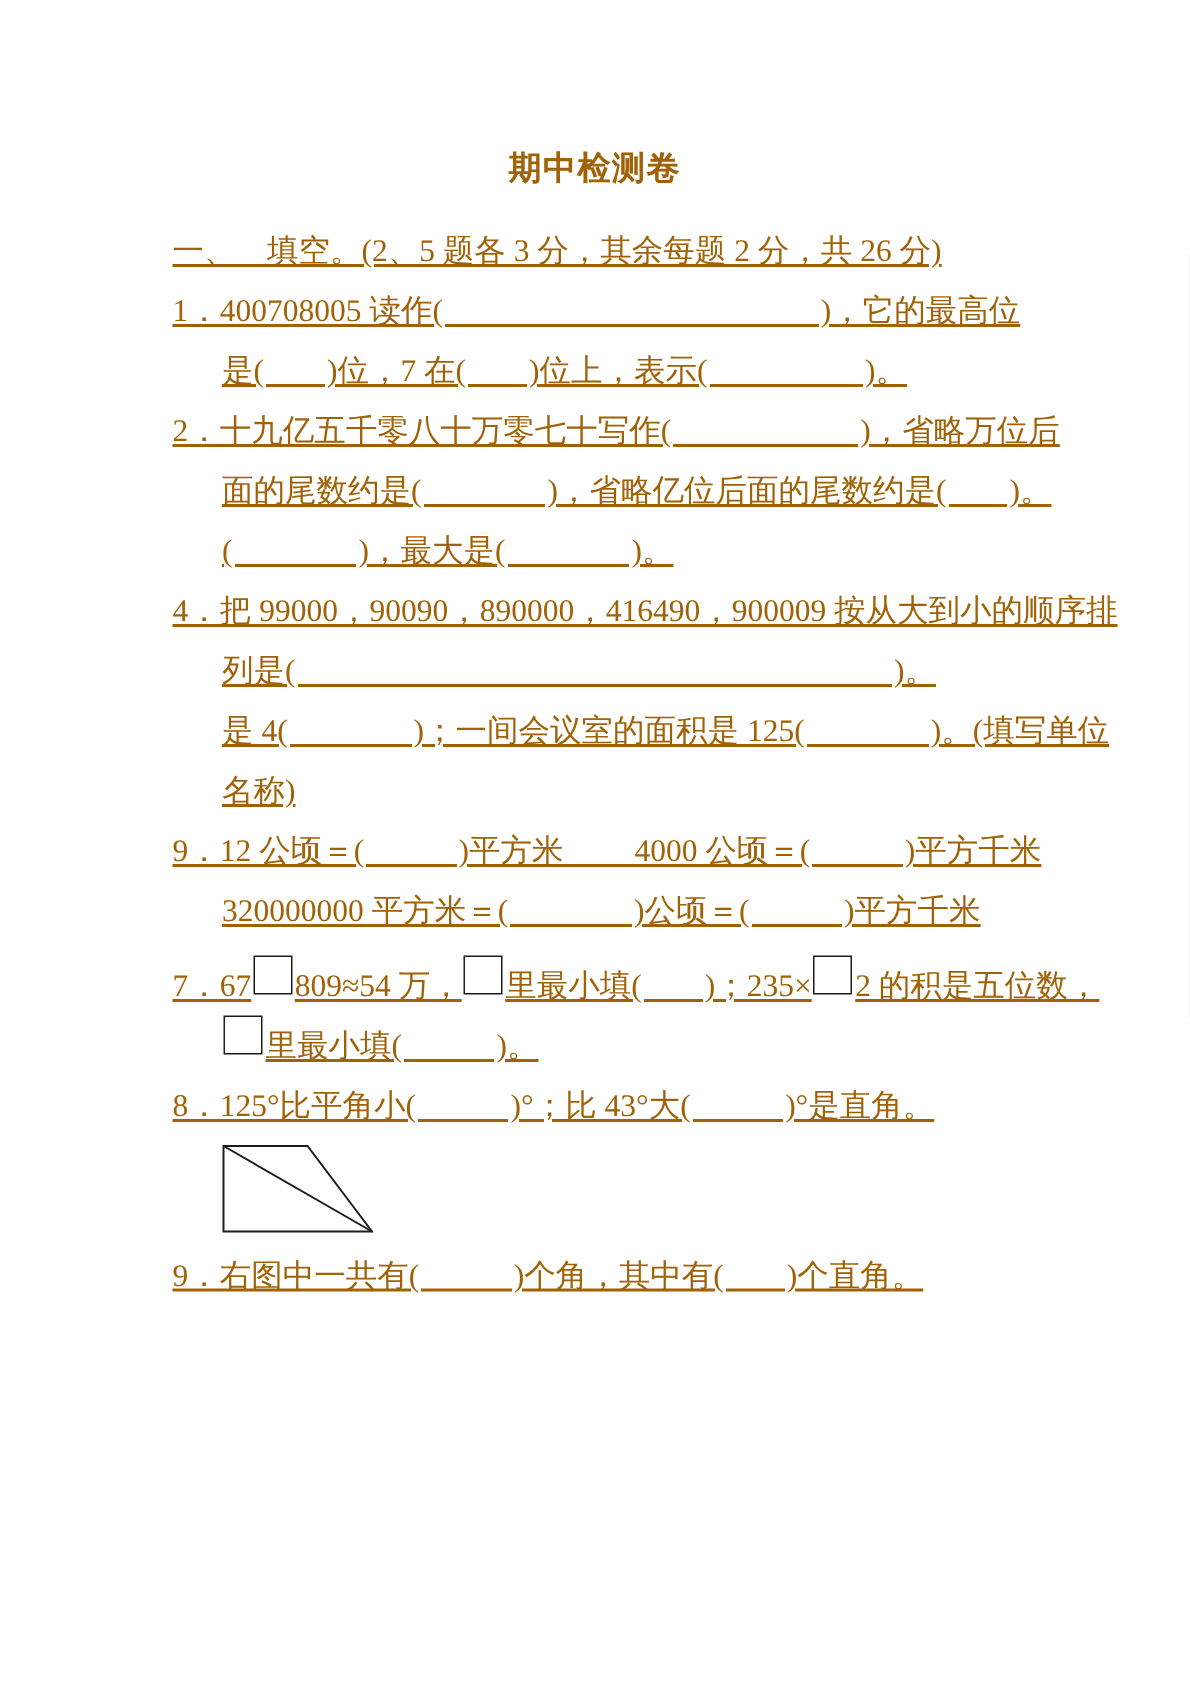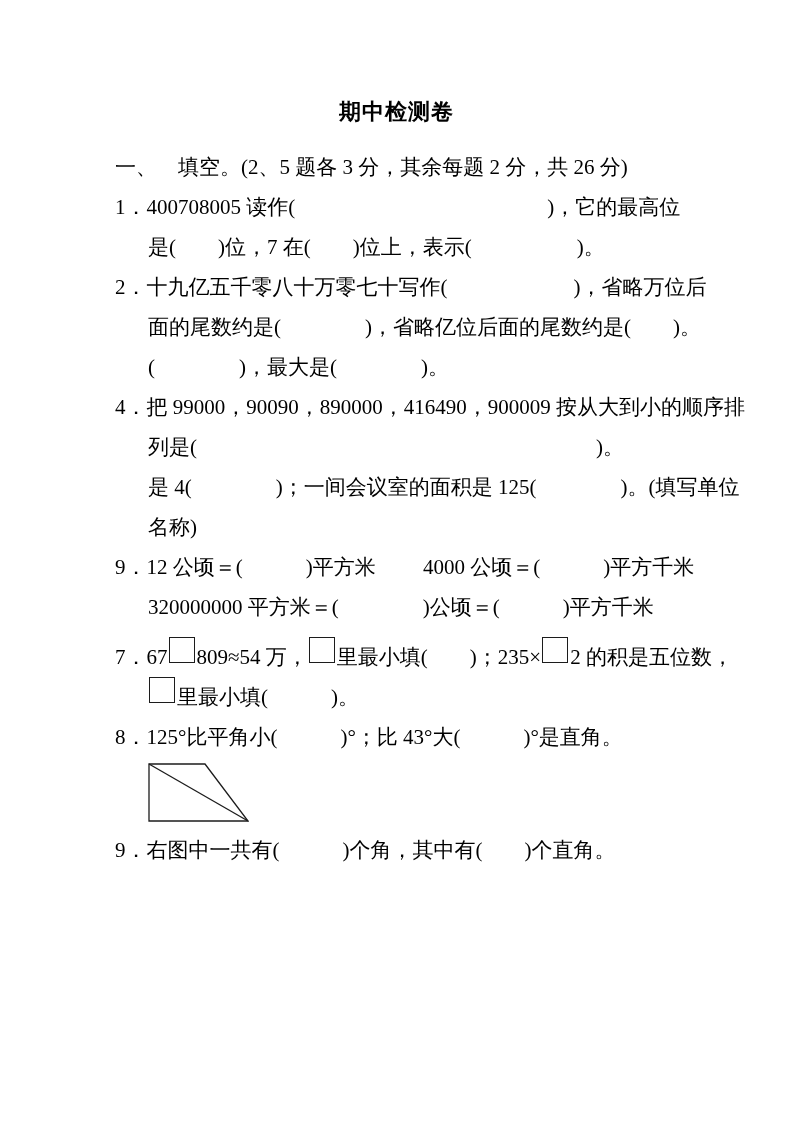--- a/index.html
+++ b/index.html
@@ -5,33 +5,33 @@
   html,body { margin:0; padding:0; background:#e8e8e8; }
   .page {
     position:relative;
     width:793px; height:1122px;
     margin:0 auto;
     background:#ffffff;
     box-sizing:border-box;
     padding:99px 30px 0 115px;
     font-family:"Liberation Serif","DejaVu Serif",serif;
     font-size:21px;
-    color:#000000;
+    color:#a16207;
     overflow:hidden;
   }
   .title {
     font-size:22px;
     font-weight:bold;
     text-align:center;
     line-height:26px;
     margin:0 -30px 0 -115px;
     letter-spacing:1px;
   }
   .section-heading { margin-top:22px; }
-  .line { line-height:40px; white-space:nowrap; }
+  .line { line-height:40px; white-space:nowrap;text-decoration:underline; }
   .cont { padding-left:33px; }
   .q { margin:0; }
   .q-7 { margin-top:10px; }
   .blank-box {
     display:inline-block;
     width:26px; height:26px;
     border:1.6px solid #1c1c1c;
     box-sizing:border-box;
     vertical-align:1px;
     margin:0 2px 0 1px;

